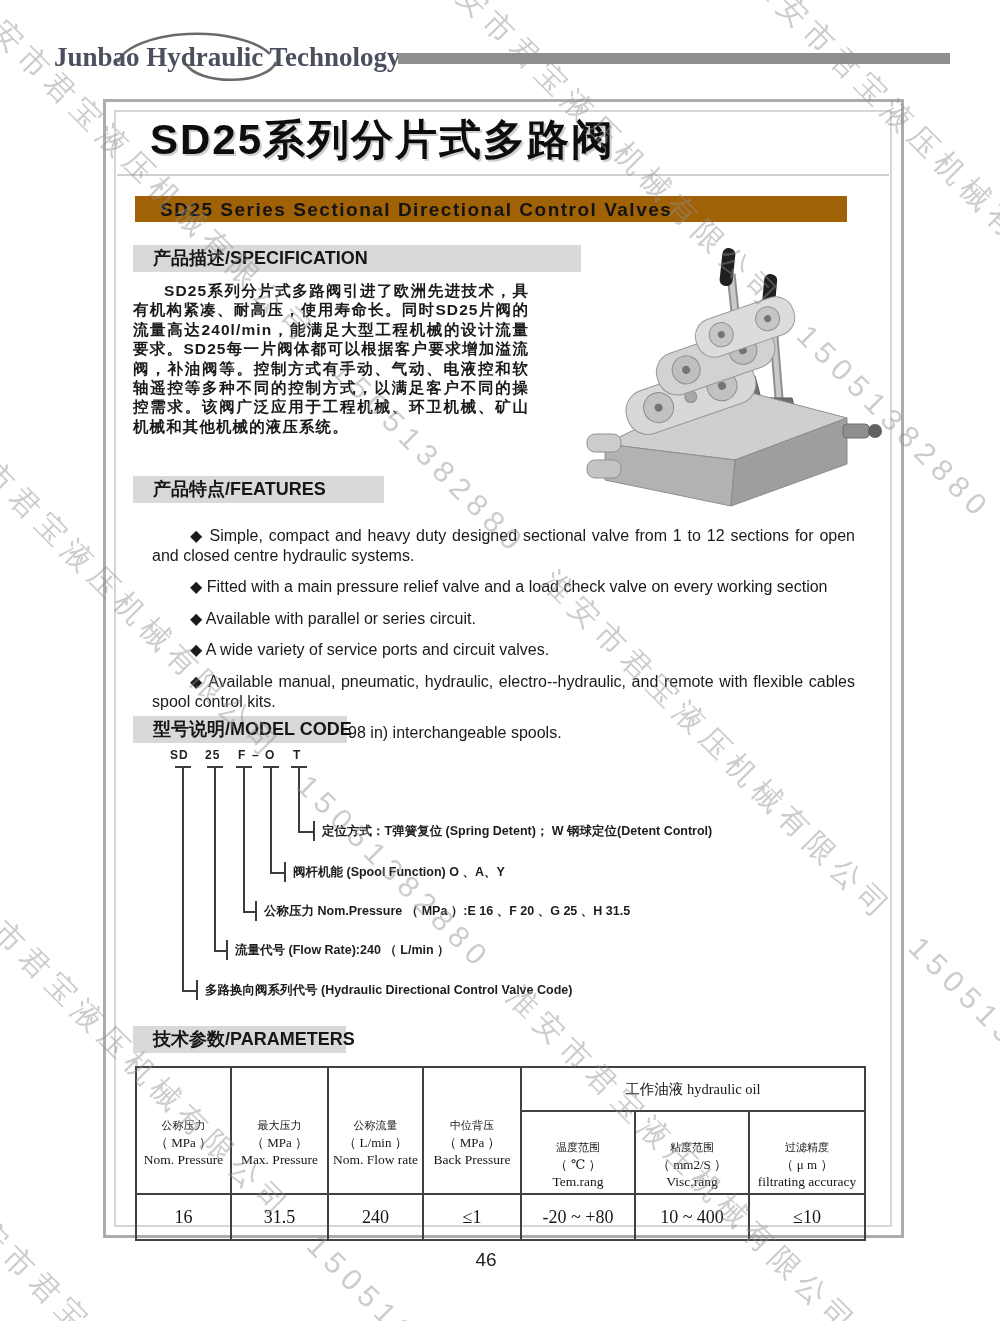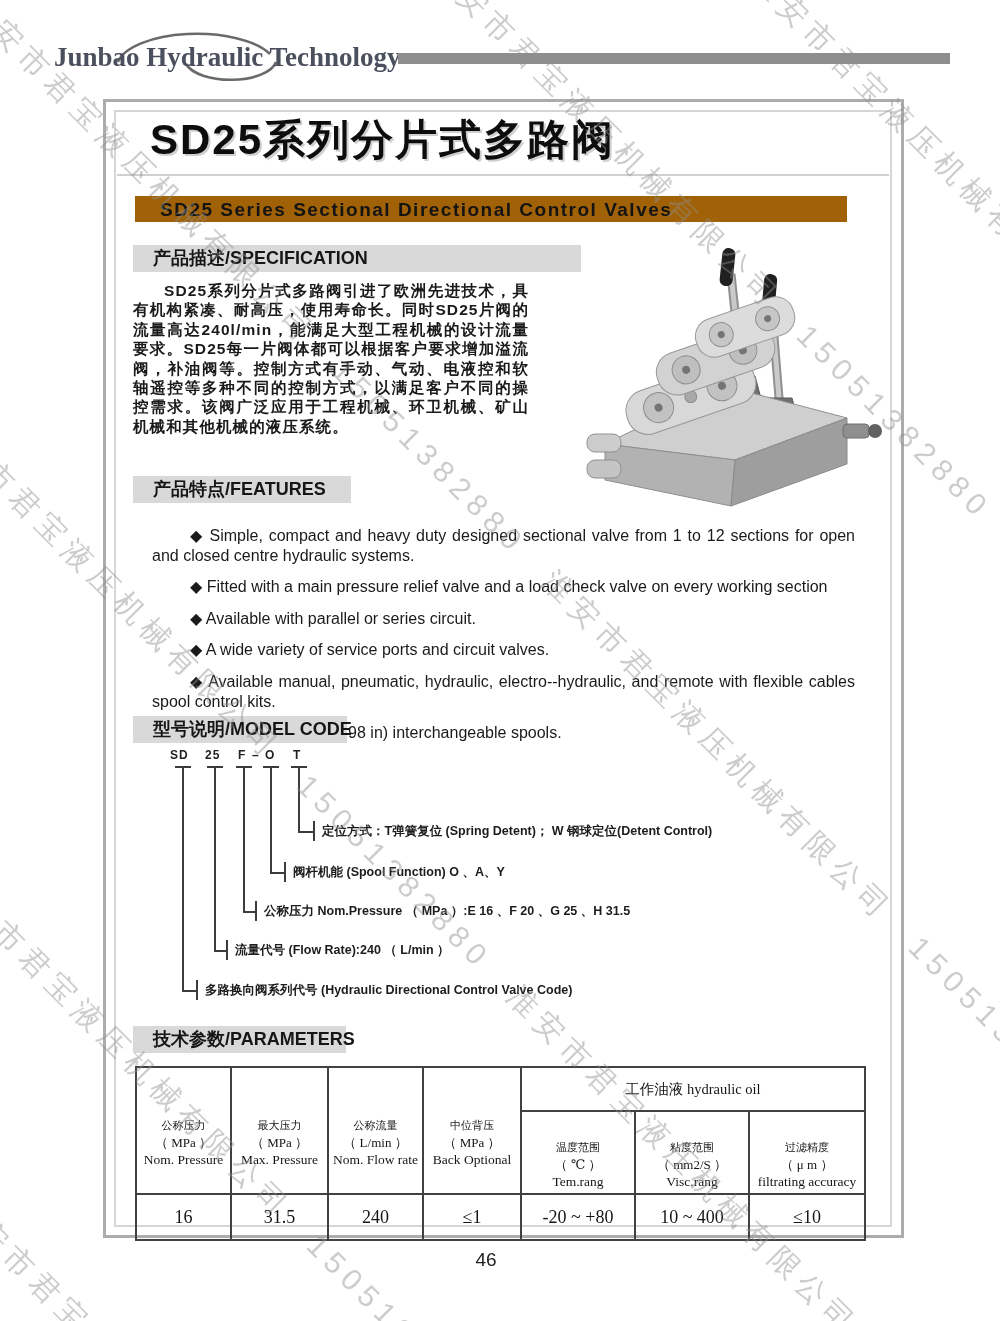--- a/index.html
+++ b/index.html
@@ -15,21 +15,21 @@
                border:2px solid #d6d6d6;box-sizing:border-box;}
   .title-cn{position:absolute;left:150px;top:112px;font-size:42px;font-weight:bold;
             letter-spacing:2px;color:#0d0d0d;text-shadow:2px 2px 0 #cfcfcf;white-space:nowrap;}
   .title-divider{position:absolute;left:117px;top:174px;width:772px;height:2px;background:#d0d0d0;}
   .en-bar{position:absolute;left:135px;top:196px;width:712px;height:26px;background:#a16207;
           font-size:19px;font-weight:bold;letter-spacing:1.5px;line-height:27px;
           padding-left:25px;box-sizing:border-box;white-space:nowrap;color:#141414;}
   .sec-bar{position:absolute;height:27px;background:#d9d9d9;font-size:18px;font-weight:bold;
            line-height:27px;padding-left:20px;box-sizing:border-box;white-space:nowrap;color:#161616;}
   #bar-spec{left:133px;top:245px;width:448px;}
-  #bar-feat{left:133px;top:476px;width:218px;}
+  #bar-feat{left:133px;top:476px;width:251px;}
   #bar-model{left:133px;top:716px;width:214px;}
   #bar-param{left:133px;top:1026px;width:213px;}
   .spec-text{position:absolute;left:133px;top:281px;width:396px;font-size:15.5px;
              line-height:19.4px;letter-spacing:1.1px;text-align:justify;text-indent:2em;
              font-weight:600;color:#1a1a1a;}
   .features{position:absolute;left:140px;top:514px;width:727px;font-size:16px;
             line-height:19.6px;color:#1a1a1a;}
   .features p{margin:12px;text-indent:38px;text-align:justify;}
   
   .mc-token{position:absolute;font-size:12px;font-weight:bold;letter-spacing:1px;color:#222;}
@@ -183,21 +183,21 @@
         <span class="hl3">Max. Pressure</span>
       </td>
       <td rowspan="2">
         <span class="hl1">公称流量</span>
         <span class="hl2">（ L/min ）</span>
         <span class="hl3">Nom. Flow rate</span>
       </td>
       <td rowspan="2">
         <span class="hl1">中位背压</span>
         <span class="hl2">（ MPa ）</span>
-        <span class="hl3">Back Optional</span>
+        <span class="hl3">Back Pressure</span>
       </td>
       <td colspan="3" class="oilhead">工作油液 hydraulic oil</td>
     </tr>
     <tr>
       <td>
         <span class="hl1">温度范围</span>
         <span class="hl2">（ ℃ ）</span>
         <span class="hl3">Tem.rang</span>
       </td>
       <td>

